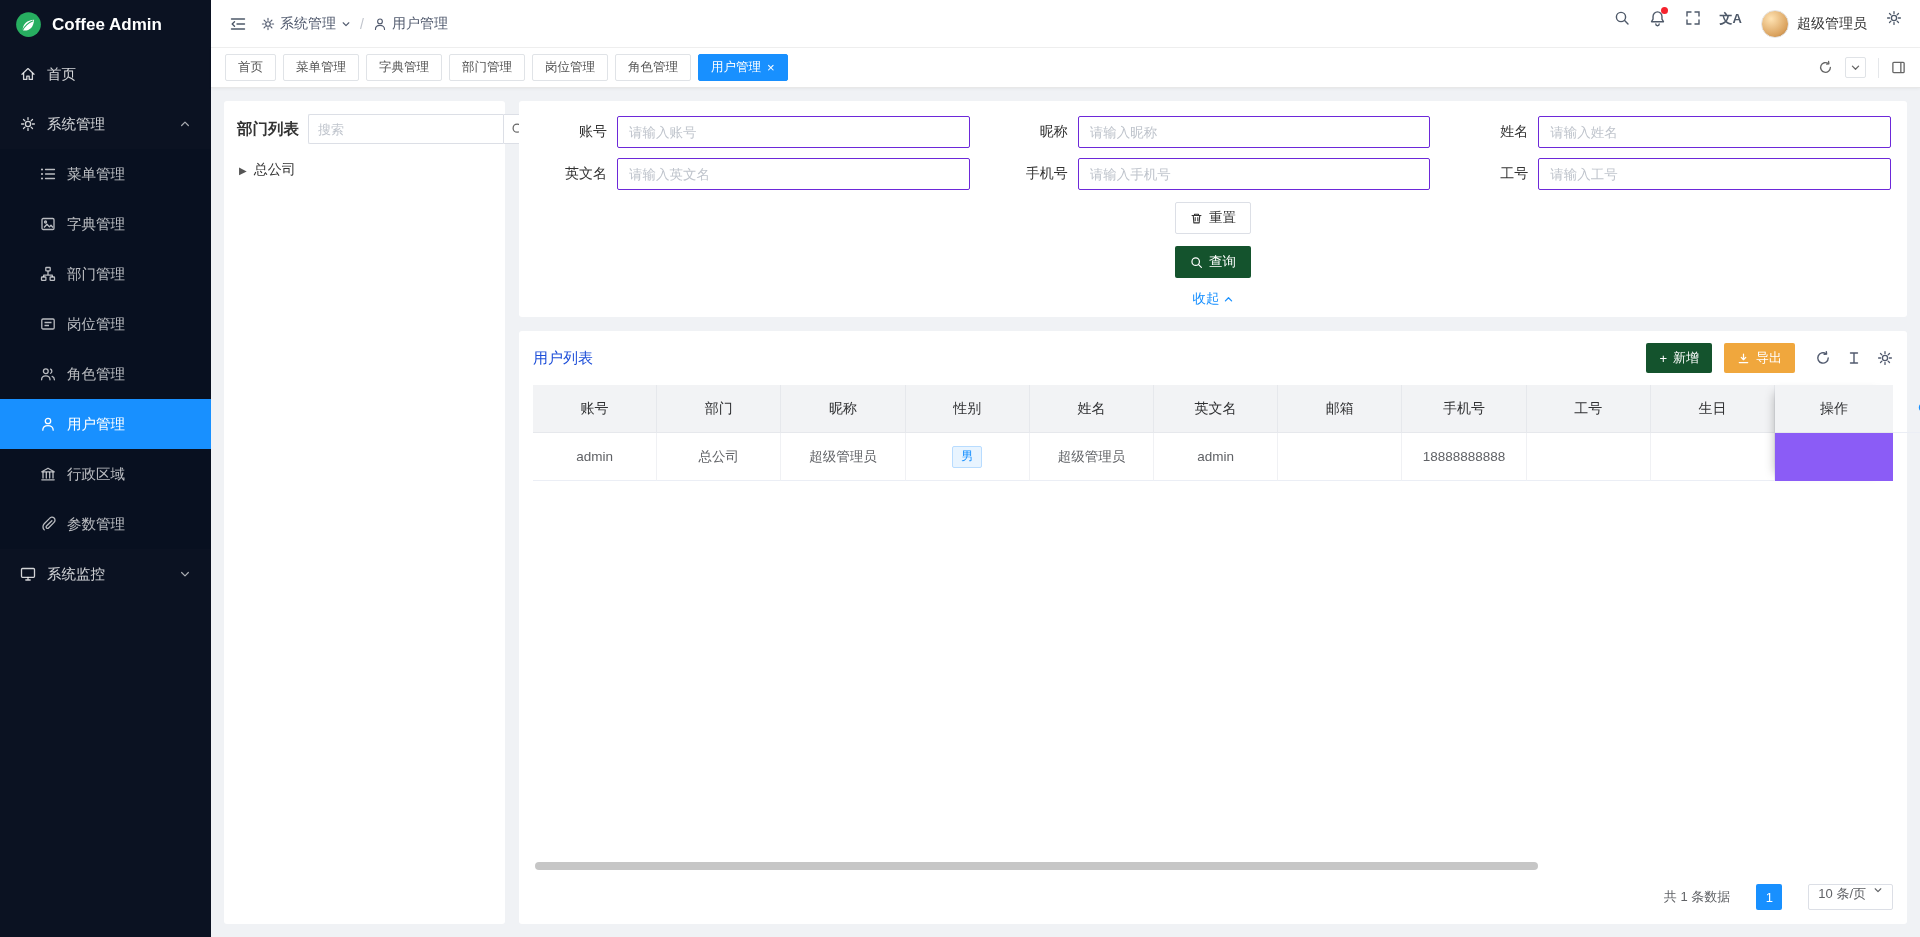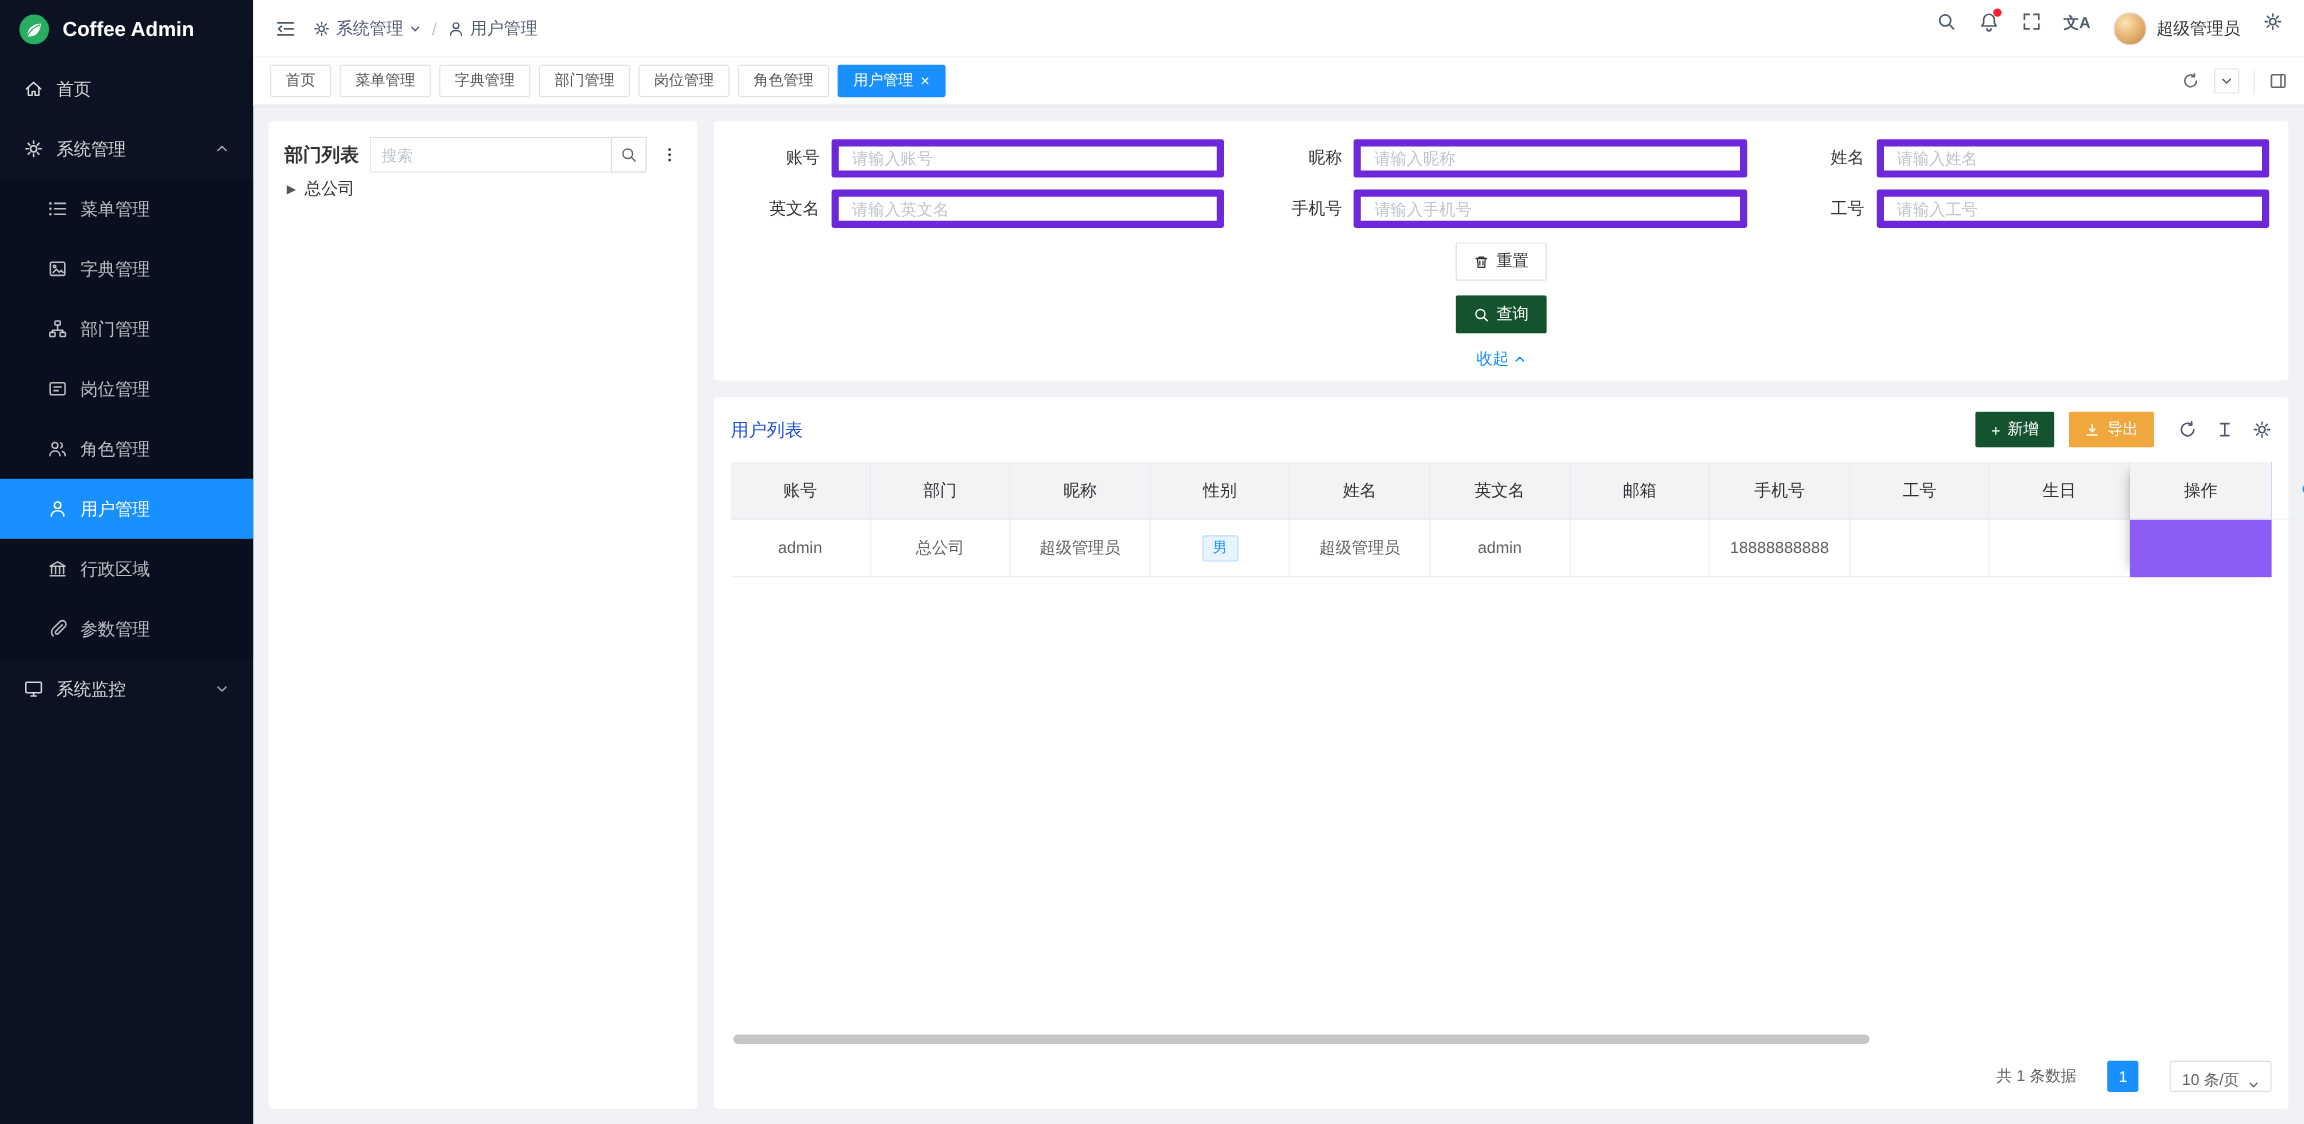--- a/index.html
+++ b/index.html
@@ -45,40 +45,40 @@
   .tabbar-right { margin-left: auto; display: flex; align-items: center; gap: 12px; color: #666; }
   .tab-ctrl { display: flex; align-items: center; cursor: pointer; color: #666; }
   .tab-ctrl.boxed { border: 1px solid #e0e3e7; border-radius: 2px; padding: 4px; }
   .tab-divider { width: 1px; height: 20px; background: #e5e7ea; }
 
   
   .content { flex: 1; display: flex; gap: 14px; padding: 13px; min-height: 0; }
   .card { background: #fff; border-radius: 3px; }
 
   
-  .dept-card { width: 357px; flex-shrink: 0; padding: 13px 13px; display: flex; flex-direction: column; gap: 0; }
+  .dept-card { width: 281px; flex-shrink: 0; padding: 13px 13px; display: flex; flex-direction: column; gap: 12px; }
   .dept-head { display: flex; align-items: center; gap: 9px; }
   .dept-title { font-size: 15.5px; font-weight: bold; white-space: nowrap; color: #333; }
   .dept-search { flex: 1; display: flex; }
   .dept-search input { flex: 1; min-width: 0; height: 30px; border: 1px solid #dcdfe6; border-right: none; border-radius: 2px 0 0 2px; padding: 0 9px; font-size: 13px; outline: none; color: #333; }
   .dept-search input::placeholder { color: #bfc4cc; }
   .seg-btn { width: 30px; height: 30px; border: 1px solid #dcdfe6; border-radius: 0 2px 2px 0; background: #fff; display: flex; align-items: center; justify-content: center; color: #666; cursor: pointer; }
   .more-btn { width: 20px; display: flex; align-items: center; justify-content: center; color: #333; cursor: pointer; }
   .tree-node { display: flex; align-items: center; gap: 7px; font-size: 14px; padding: 5px 2px; color: #333; cursor: pointer; }
   .tree-caret { font-size: 10px; color: #555; font-family: "DejaVu Sans", sans-serif; }
 
   
   .right-col { flex: 1; display: flex; flex-direction: column; gap: 14px; min-width: 0; }
 
   
   .search-card { padding: 15px 16px 9px; flex-shrink: 0; }
   .form-grid { display: grid; grid-template-columns: repeat(3, 1fr); column-gap: 26px; row-gap: 10px; }
   .field { display: flex; align-items: center; }
   .field label { width: 72px; text-align: right; margin-right: 10px; font-size: 14px; color: #333; flex-shrink: 0; white-space: nowrap; }
-  .field input { flex: 1; min-width: 0; height: 32px; border: 6px solid #6d28d9; border-radius: 2px; padding: 0 11px; font-size: 13.5px; color: #333; outline: none; }
+  .field input { flex: 1; min-width: 0; height: 32px; border: 1px solid #6d28d9; border-radius: 2px; padding: 0 11px; font-size: 13.5px; color: #333; outline: none; }
   .field input::placeholder { color: #bfc4cc; }
   .form-actions { display: flex; justify-content: flex-end; align-items: center; gap: 12px; margin-top: 12px; flex-direction: column; }
   .btn { height: 32px; display: inline-flex; align-items: center; gap: 6px; padding: 0 14px; border-radius: 2px; font-size: 13.5px; border: 1px solid transparent; cursor: pointer; background: #fff; }
   .btn-plain { border-color: #dcdfe6; color: #333; }
   .btn-primary { background: #14532d; color: #fff; }
   .btn-warning { background: #f0a73d; color: #fff; }
   .btn-sm { height: 30px; padding: 0 12px; font-size: 13px; }
   .link-collapse { color: #1890ff; display: flex; align-items: center; gap: 3px; font-size: 13.5px; cursor: pointer; }
 
   
@@ -100,21 +100,21 @@
   .op-view { color: #1890ff; cursor: pointer; }
   .op-edit { color: #1890ff; cursor: pointer; }
   .op-delete { color: #f56c6c; cursor: pointer; }
   .tag-male { display: inline-flex; align-items: center; height: 22px; padding: 0 8px; font-size: 12px; color: #1890ff; background: #e8f4ff; border: 1px solid #b8dcff; border-radius: 2px; }
 
   .tbl-spacer { flex: 1; }
   .hscrollbar { height: 8px; margin: 2px 2px 6px; position: relative; flex-shrink: 0; }
   .hscrollbar .thumb { position: absolute; left: 0; top: 0; height: 8px; width: 74%; background: #c6c6c6; border-radius: 4px; cursor: pointer; }
   .pagination { height: 42px; display: flex; align-items: center; justify-content: flex-end; gap: 26px; font-size: 13px; color: #606266; flex-shrink: 0; }
   .page-num { width: 26px; height: 26px; background: #1890ff; color: #fff; display: flex; align-items: center; justify-content: center; border-radius: 2px; font-size: 13px; cursor: pointer; }
-  .page-size { height: 26px; border: 1px solid #dcdfe6; border-radius: 2px; display: flex; align-items: flex-end; gap: 7px; padding: 0 9px; color: #606266; cursor: pointer; }
+  .page-size { height: 26px; border: 1px solid #dcdfe6; border-radius: 2px; display: flex; align-items: flex-start; gap: 7px; padding: 0 9px; color: #606266; cursor: pointer; }
 </style>
 </head>
 <body>
 
 <div class="app">
 
   <aside class="sidebar">
     <div class="logo">
       <span>
         <svg width="27" height="27" viewBox="0 0 24 24">

